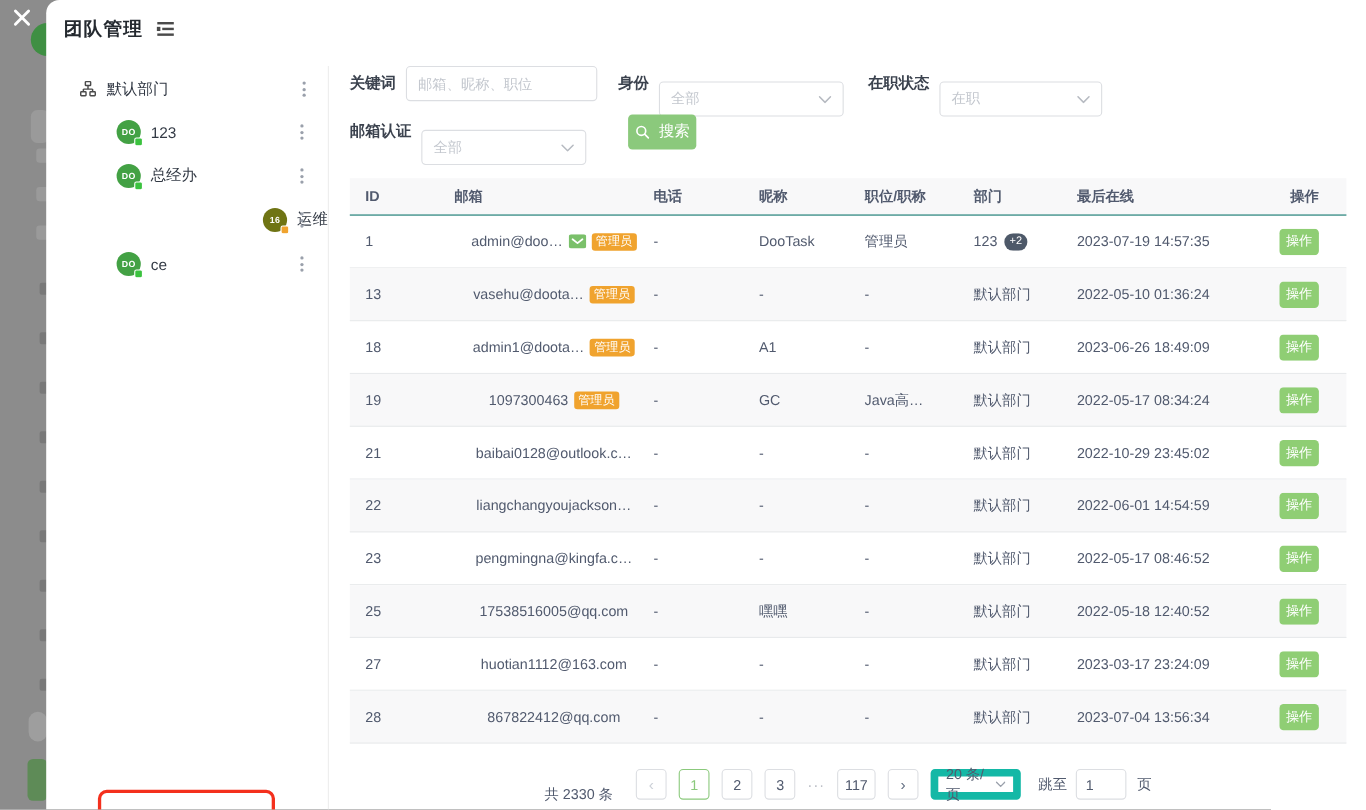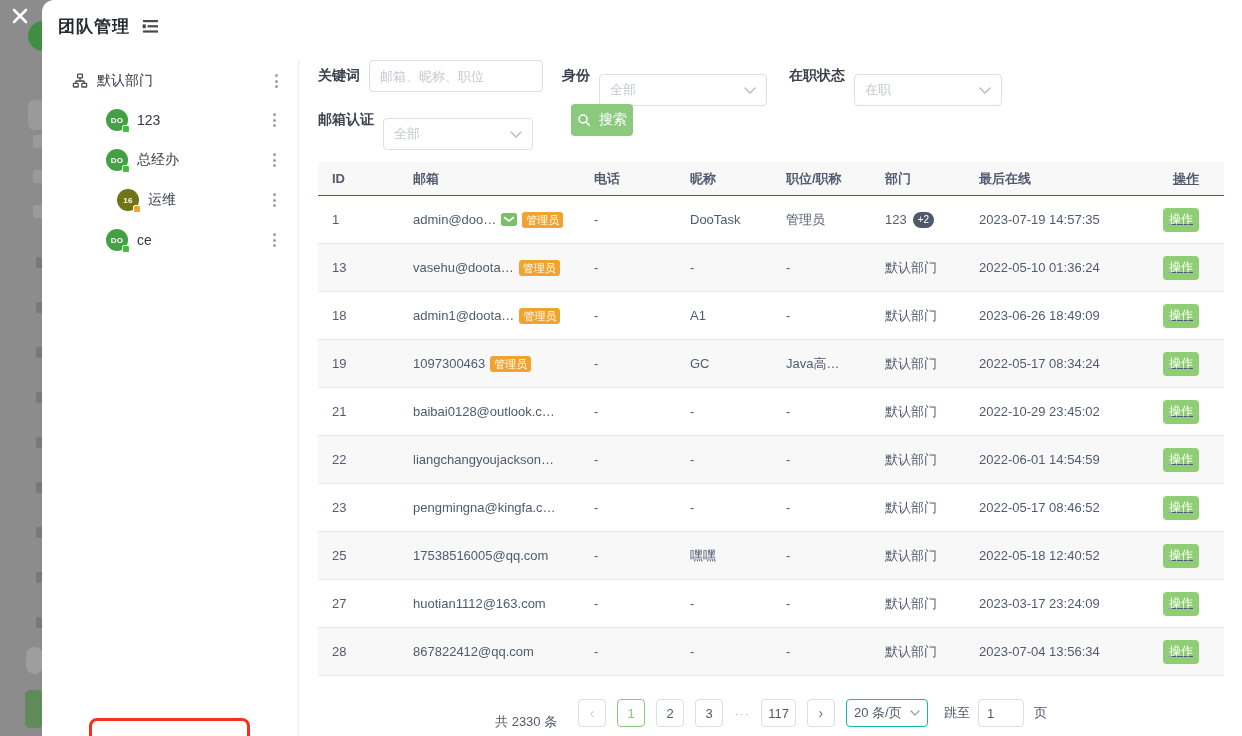--- a/index.html
+++ b/index.html
@@ -20,21 +20,21 @@
   .panel { position:absolute; left:42px; top:0; right:0; bottom:0; background:#fff; border-top-left-radius:12px; z-index:5; }
   .panel-header { position:absolute; left:16px; top:15px; display:flex; align-items:center; gap:10px; }
   .panel-title { font-size:17px; font-weight:bold; color:#24292f; letter-spacing:1px; }
 
   
   .sidebar { position:absolute; left:0; top:56px; width:256px; bottom:0; }
   .dept-root { position:absolute; left:0; top:10px; width:100%; height:30px; display:flex; align-items:center; padding-left:30px; }
   .dept-root-label { font-size:14px; color:#2f3642; margin-left:9px; }
   .tree { position:absolute; left:0; top:44px; width:100%; }
   .tree-item { position:relative; height:40px; display:flex; align-items:center; padding-left:64px; cursor:pointer; }
-  .tree-item.indent { padding-left:75px; }
+  .tree-item.indent { padding-left:75px;justify-content:flex-end; }
   .avatar { position:relative; width:22px; height:22px; border-radius:50%; display:flex; align-items:center; justify-content:center; flex:0 0 22px; }
   .avatar-text { color:#fff; font-size:8px; font-weight:bold; letter-spacing:.3px; }
   .avatar-badge { position:absolute; right:-2px; bottom:-2px; width:8px; height:8px; border-radius:2px; border:1.5px solid #fff; }
   .tree-label { font-size:14px; color:#333a45; margin-left:9px; }
   .dots { position:absolute; right:18px; top:50%; transform:translateY(-50%); display:flex; flex-direction:column; gap:2.5px; padding:4px; cursor:pointer; }
   .dots i { width:3px; height:3px; border-radius:50%; background:#9aa0ab; }
   .root-dots { right:16px; }
   .red-highlight { position:absolute; left:47px; top:662px; width:161px; height:65px; border:3px solid #f4301d; border-radius:8px; pointer-events:none; z-index:8; }
   .v-divider { position:absolute; left:256px; top:60px; bottom:0; width:1px; background:#ededed; }
 
@@ -52,38 +52,38 @@
   .search-btn { margin-left:38px; width:62px; height:32px; background:var(--green,#8bc97c); border-radius:4px; color:#fff; font-size:14px; display:flex; align-items:center; justify-content:center; gap:8px; cursor:pointer; }
 
   
   .table { position:absolute; left:276px; top:162px; width:906px; font-size:13px; }
   .t-row { display:grid; grid-template-columns:95px 181px 96px 96px 99px 94px 184px 1fr; align-items:center; }
   .t-head { height:34px; background:#f8f8f9; font-weight:bold; color:#515a6e; border-bottom:1px solid #0f766e; }
   .t-body .t-row { height:48px; border-bottom:1px solid #e8eaec; color:#515a6e; }
   .t-body .t-row:nth-child(even) { background:#f8f8f9; }
   .cell { padding-left:0; overflow:hidden; white-space:nowrap; }
   .cell:first-child { padding-left:14px; }
-  .cell-ops { display:flex; justify-content:flex-end; padding-right:25px;text-decoration:underline; }
-  .email-cell { display:flex; align-items:center; gap:5px; overflow:visible; }
+  .cell-ops { display:flex; justify-content:flex-end; padding-right:25px; }
+  .email-cell { display:flex; align-items:center; gap:5px; overflow:visible;justify-content:center; }
   .mail-icon { flex:0 0 16px; display:flex; }
   .admin-badge { background:var(--orange,#f0a32e); color:#fff; font-size:11px; line-height:16px; padding:0 4px; border-radius:3px; white-space:nowrap; }
   .dept-cell { display:flex; align-items:center; gap:6px; }
   .plus-pill { background:#4e5969; color:#fff; font-size:10px; line-height:16px; padding:0 5px; border-radius:9px; }
   .action-btn { width:36px; height:24px; background:var(--green-light,#8fce74); border-radius:4px; color:#fff; font-size:12px; display:flex; align-items:center; justify-content:center; cursor:pointer; }
 
   
   .pagination { position:absolute; left:276px; top:698px; width:906px; height:30px; display:flex; align-items:center; justify-content:center; font-size:13px; color:#515a6e; }
   .pg-total { margin-right:10px;margin-top:18px; }
   .pg-btn { width:28px; height:28px; border:1px solid #dcdee2; border-radius:4px; background:#fff; display:flex; align-items:center; justify-content:center; margin-left:11px; cursor:pointer; color:#515a6e; }
   .pg-btn.active { border-color:var(--green,#8bc97c); color:var(--green,#8bc97c); }
   .pg-ellipsis { width:16px; margin-left:11px; text-align:center; color:#b6bac2; letter-spacing:1px; border:none; background:none; cursor:default; }
   .pg-wide { width:auto; min-width:28px; padding:0 6px; }
   .pg-arrow { color:#ccd0d7; font-size:14px; }
   .pg-arrow.next { color:#657084; }
-  .pg-size { margin-left:11px; width:82px; height:28px; border:1px solid #14b8a6; border-radius:4px; display:flex; align-items:center; justify-content:space-between; padding:0 7px; cursor:pointer; }
+  .pg-size { margin-left:11px; width:82px; height:28px; border:7px solid #14b8a6; border-radius:4px; display:flex; align-items:center; justify-content:space-between; padding:0 7px; cursor:pointer; }
   .pg-jump-label { margin-left:16px; }
   .pg-jump-input { margin-left:8px; width:46px; height:28px; border:1px solid #dcdee2; border-radius:4px; font-size:13px; padding:0 8px; color:#515a6e; font-family:inherit; }
   .pg-unit { margin-left:10px; }
 
   svg { display:block; }
 </style>
 </head>
 <body>
 
 <div class="underlay">

